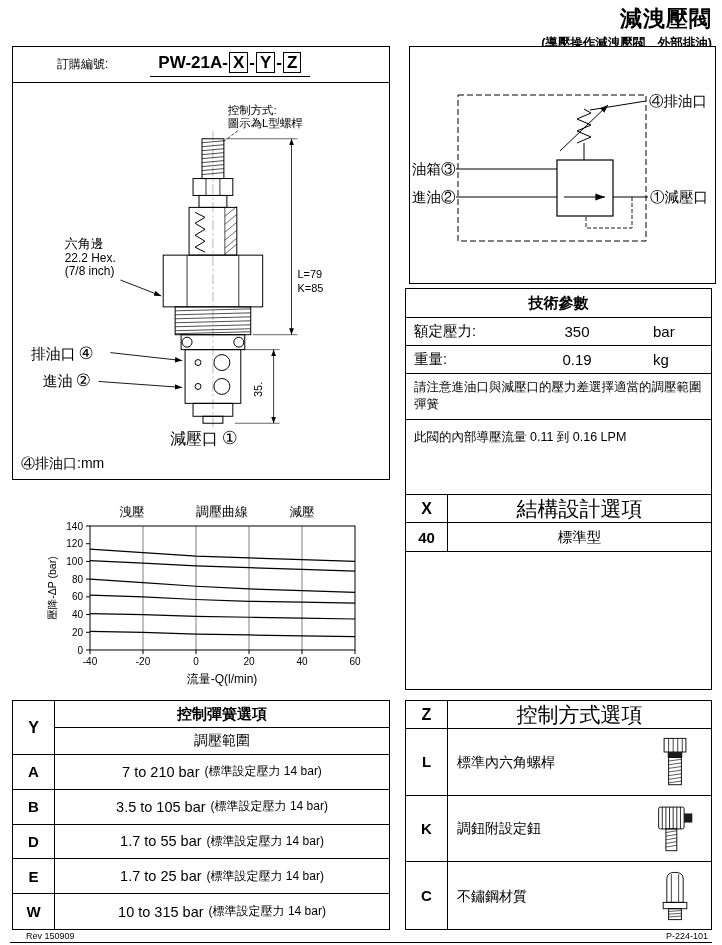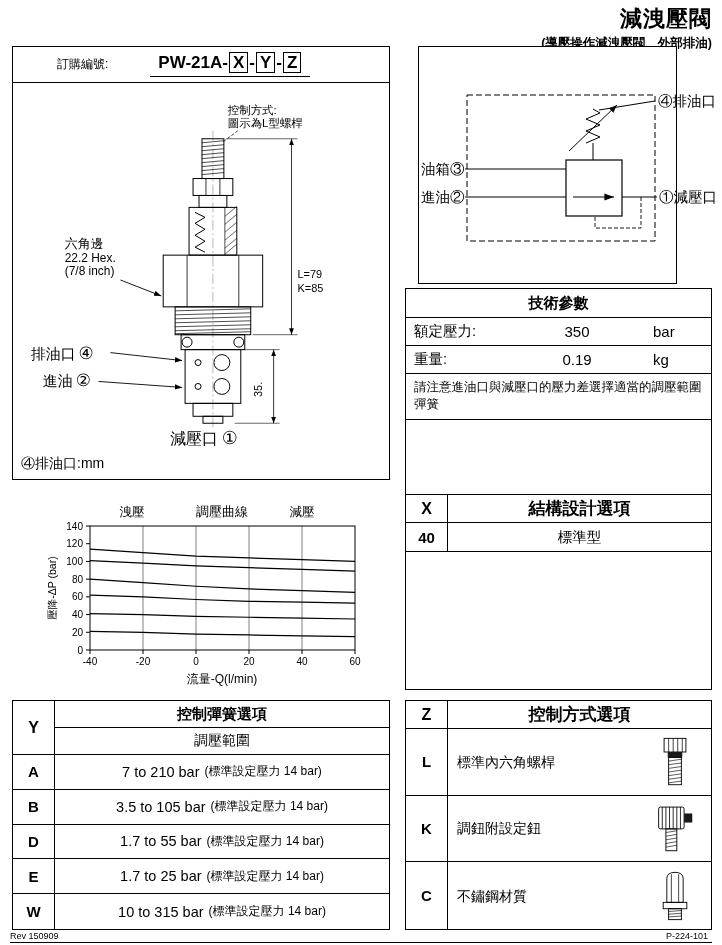--- a/index.html
+++ b/index.html
@@ -18,40 +18,40 @@
   .order-label { font-size:12px; margin-left:44px; }
   .order-code { font-size:17px; font-weight:bold; margin-left:42px;
     border-bottom:1px solid #000; padding:0 8px 3px 8px; display:flex; align-items:flex-end; }
   .code-box { display:inline-block; border:1.5px solid #000; padding:0 3px; margin:0 1px; line-height:1.15; }
 
   
   .draw-box { left:12px; top:82px; width:378px; height:398px; }
   .unit-note { position:absolute; left:8px; bottom:6px; font-size:14px; }
 
   
-  .schem-box { left:418px; top:46px; width:259px; height:238px; }
+  .schem-box { left:409px; top:46px; width:307px; height:238px; }
 
   
   .specs-box { left:405px; top:288px; width:307px; height:232px; }
   .specs-title { text-align:center; font-weight:bold; font-size:15px; padding:5px 0 4px; border-bottom:1px solid #000; }
   .spec-row { display:grid; grid-template-columns:95px 1fr 58px; align-items:center; height:28px; border-bottom:1px solid #000; }
   .spec-label { padding-left:8px; font-size:14.5px; }
   .spec-value { text-align:center; font-size:15px; }
   .spec-unit { font-size:15px; }
   .spec-note1 { font-size:12.5px; line-height:1.35; padding:5px 8px 6px; border-bottom:1px solid #000; }
   .spec-note2 { font-size:12.5px; padding:9px 8px; }
 
   
   .chart-area { position:absolute; left:10px; top:486px; width:385px; height:210px; }
   .chart-area svg text { font-family:"Liberation Sans", sans-serif; }
 
   
   .opt-header { display:grid; grid-template-columns:42px 1fr; height:28px; border-bottom:1px solid #000; }
   .opt-key { font-weight:bold; font-size:16px; display:flex; align-items:center; justify-content:center; border-right:1px solid #000; }
-  .opt-title { font-weight:bold; font-size:17px; display:flex; align-items:center; justify-content:center; }
+  .opt-title { font-weight:normal; font-size:21px; display:flex; align-items:center; justify-content:center; }
 
   .x-box { left:405px; top:494px; width:307px; height:196px; }
   .x-row { display:grid; grid-template-columns:42px 1fr; height:29px; border-bottom:1px solid #000; }
   .x-code { font-weight:bold; font-size:15px; display:flex; align-items:center; justify-content:center; border-right:1px solid #000; }
   .x-label { font-size:14.5px; display:flex; align-items:center; justify-content:center; }
 
   .y-box { left:12px; top:700px; width:378px; height:230px; }
   .y-grid { display:grid; grid-template-columns:42px 1fr; grid-template-rows:27px 27px repeat(5,1fr); height:100%; }
   .y-key { grid-row:1/3; grid-column:1; font-weight:bold; font-size:16px; display:flex; align-items:center; justify-content:center; border-right:1px solid #000; border-bottom:1px solid #000; }
   .y-head { font-weight:bold; font-size:15px; display:flex; align-items:center; justify-content:center; border-bottom:1px solid #000; }
@@ -65,21 +65,21 @@
   .z-box { left:405px; top:700px; width:307px; height:230px; display:flex; flex-direction:column; }
   .z-rows { flex:1; display:grid; grid-template-rows:repeat(3,1fr); }
   .z-row { display:grid; grid-template-columns:42px 1fr 72px; border-bottom:1px solid #000; }
   .z-row:last-child { border-bottom:none; }
   .z-code { font-weight:bold; font-size:15px; display:flex; align-items:center; justify-content:center; border-right:1px solid #000; }
   .z-label { font-size:14px; display:flex; flex-direction:column; justify-content:center; padding-left:9px; line-height:1.3; }
   .z-icon { display:flex; align-items:center; justify-content:center; }
 
   
   .footer-rule { position:absolute; left:10px; right:10px; bottom:2px; border-top:1px solid #000; }
-  .footer-left { position:absolute; left:10px; bottom:4px; font-size:9px;margin-top:37px; }
+  .footer-left { position:absolute; left:26px; bottom:4px; font-size:9px;margin-top:37px; }
   .footer-right { position:absolute; right:14px; bottom:4px; font-size:9px; }
 
   svg { display:block; }
   .k { stroke:#000; fill:none; }
 </style>
 </head>
 <body>
 
 <div class="page">
 
@@ -232,20 +232,21 @@
       <span class="spec-label">額定壓力:</span>
       <span class="spec-value">350</span>
       <span class="spec-unit">bar</span>
     </div>
     <div class="spec-row">
       <span class="spec-label">重量:</span>
       <span class="spec-value">0.19</span>
       <span class="spec-unit">kg</span>
     </div>
     <div class="spec-note1">請注意進油口與減壓口的壓力差選擇適當的調壓範圍彈簧</div>
+    <div class="spec-note2">此閥的內部導壓流量 0.11 到 0.16 LPM</div>
   </div>
 
   <div class="chart-area">
     <svg id="chart-svg" viewBox="0 0 385 210" width="385" height="210">
       <text x="122" y="30" text-anchor="middle" font-size="12.5">洩壓</text>
       <text x="212" y="30" text-anchor="middle" font-size="13">調壓曲線</text>
       <text x="292" y="30" text-anchor="middle" font-size="12.5">減壓</text>
       <text x="46" y="102" text-anchor="middle" font-size="10.5" transform="rotate(-90 46 102)">壓降-ΔP (bar)</text>
       <text x="212" y="197" text-anchor="middle" font-size="12">流量-Q(l/min)</text>
     <line x1="133" y1="40" x2="133" y2="164" stroke="#000" stroke-width="0.5"></line>

